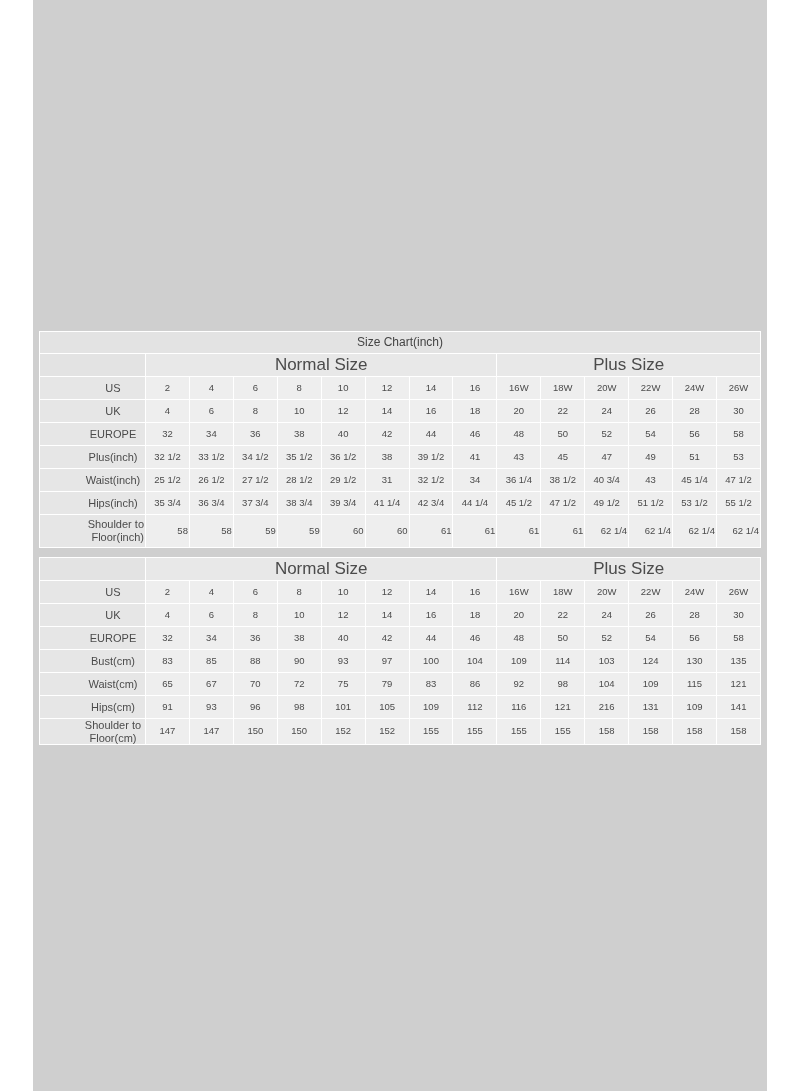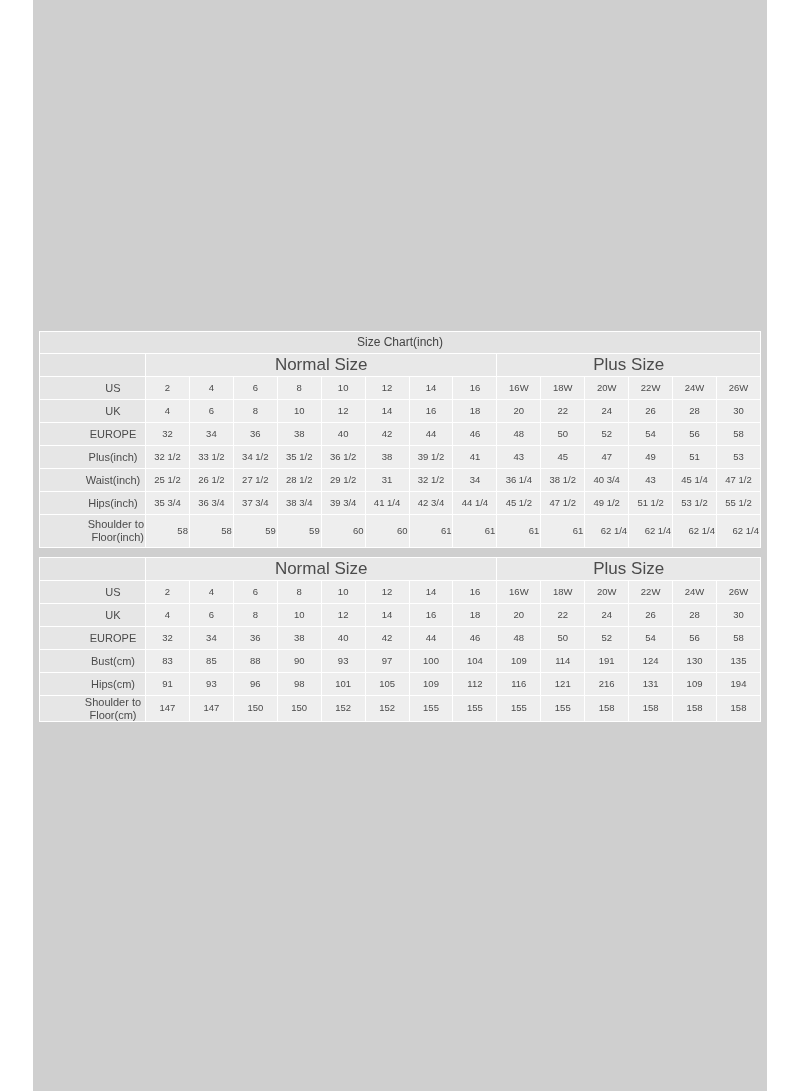--- a/index.html
+++ b/index.html
@@ -325,41 +325,58 @@
               <td class="small">83</td>
               <td class="small">85</td>
               <td class="small">88</td>
               <td class="small">90</td>
               <td class="small">93</td>
               <td class="small">97</td>
               <td class="small">100</td>
               <td class="small">104</td>
               <td class="small">109</td>
               <td class="small">114</td>
-              <td class="small">191</td>
+              <td class="small">103</td>
               <td class="small">124</td>
               <td class="small">130</td>
               <td class="small">135</td>
+            </tr>
+            <tr>
+              <td class="rowlabel">Waist(cm)</td>
+              <td class="small">65</td>
+              <td class="small">67</td>
+              <td class="small">70</td>
+              <td class="small">72</td>
+              <td class="small">75</td>
+              <td class="small">79</td>
+              <td class="small">83</td>
+              <td class="small">86</td>
+              <td class="small">92</td>
+              <td class="small">98</td>
+              <td class="small">104</td>
+              <td class="small">109</td>
+              <td class="small">115</td>
+              <td class="small">121</td>
             </tr>
             <tr>
               <td class="rowlabel">Hips(cm)</td>
               <td class="small">91</td>
               <td class="small">93</td>
               <td class="small">96</td>
               <td class="small">98</td>
               <td class="small">101</td>
               <td class="small">105</td>
               <td class="small">109</td>
               <td class="small">112</td>
               <td class="small">116</td>
               <td class="small">121</td>
               <td class="small">216</td>
               <td class="small">131</td>
               <td class="small">109</td>
-              <td class="small">194</td>
+              <td class="small">141</td>
             </tr>
             <tr>
               <td class="rowlabel">Shoulder to Floor(cm)</td>
               <td class="small">147</td>
               <td class="small">147</td>
               <td class="small">150</td>
               <td class="small">150</td>
               <td class="small">152</td>
               <td class="small">152</td>
               <td class="small">155</td>

